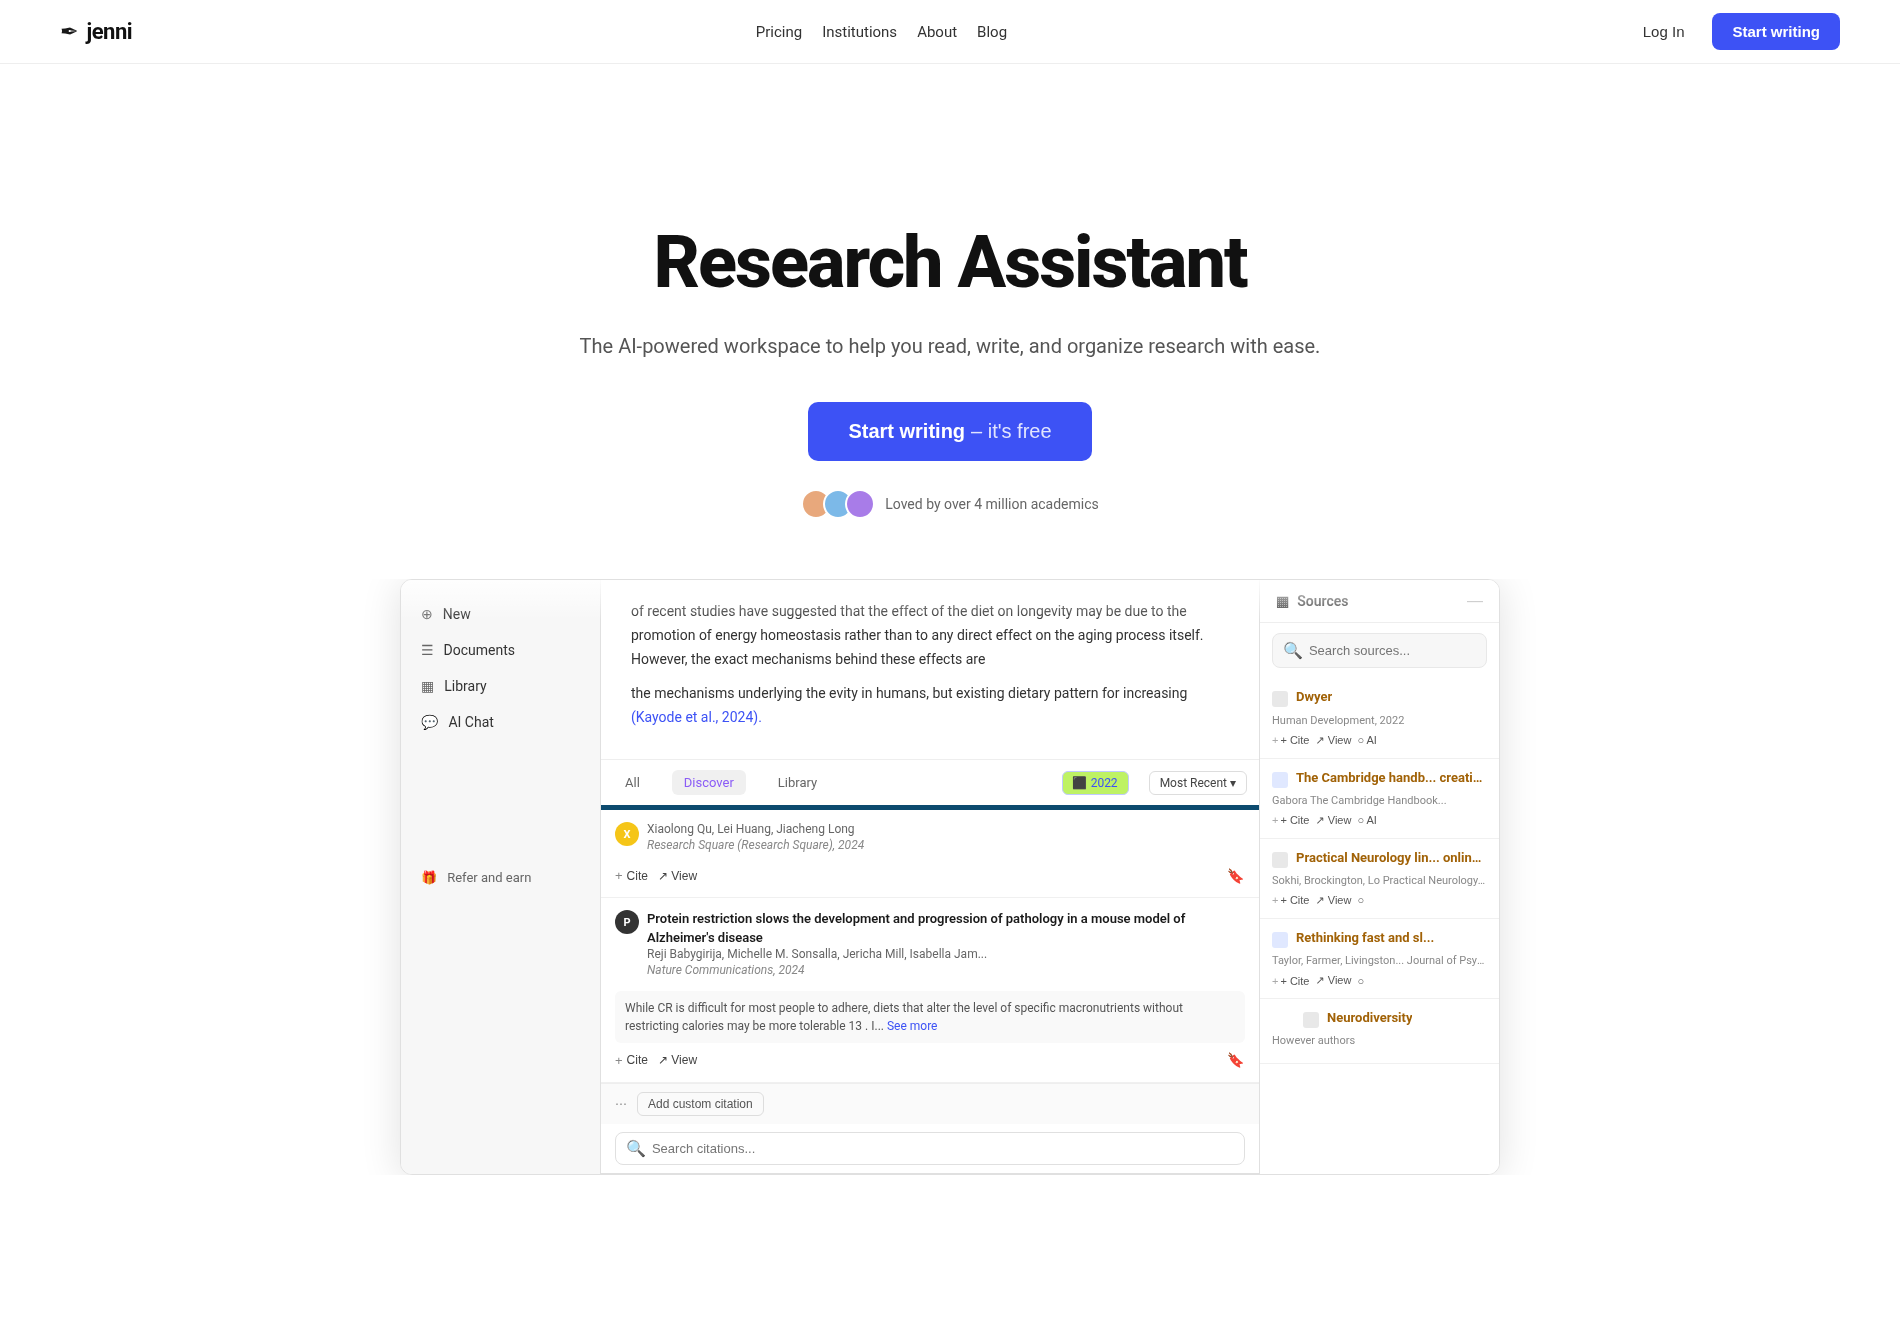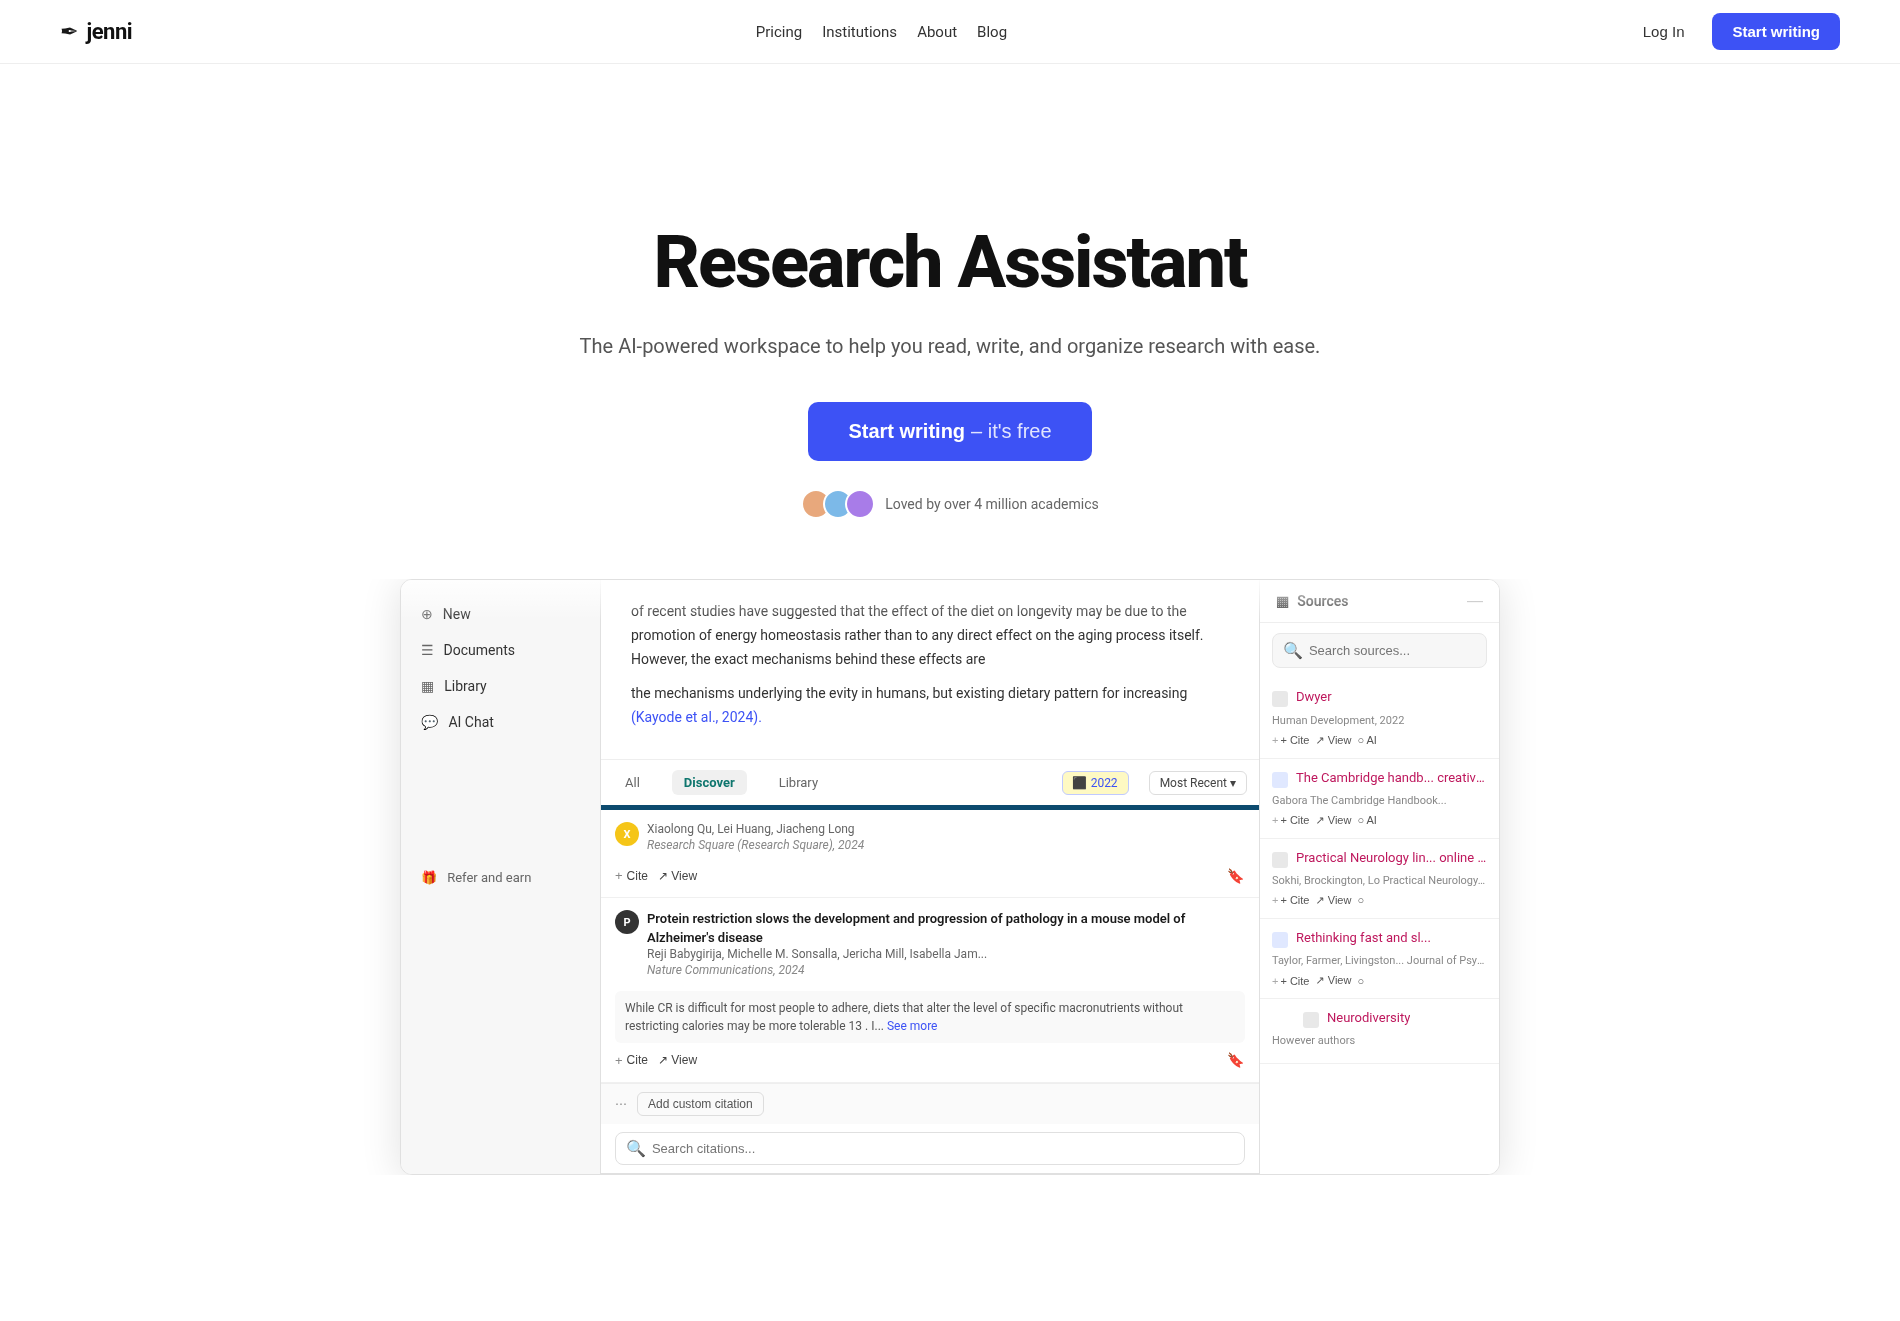--- a/index.html
+++ b/index.html
@@ -42,22 +42,22 @@
     .sidebar-icon { font-size: 14px; color: #666; }
     .sidebar-bottom-item { display: flex; align-items: center; gap: 10px; padding: 10px 20px; font-size: 13px; color: #666; cursor: pointer; }
     .editor-content { padding: 20px 30px; font-size: 14px; color: #333; line-height: 1.7; border-bottom: 1px solid #eee; min-height: 60px; background: #fff; }
     .editor-content p { margin-bottom: 10px; }
     .cite-link { color: #3d52f5; text-decoration: none; }
 
     
     .discover-panel { flex: 1; background: #fff; border-bottom: 1px solid #e0e0e0; overflow-y: auto; }
     .discover-tabs { display: flex; align-items: center; gap: 20px; padding: 10px 12px; border-bottom: 5px solid #0c4a6e; background: #fff; }
     .dtab { padding: 5px 12px; font-size: 13px; color: #666; cursor: pointer; border-radius: 6px; }
-    .dtab.active { background: #f0f0f0; color: #0f766e; font-weight: 700; text-align: center; }
-    .year-badge { background: #fef9c3; border: 1px solid #c0caff; border-radius: 6px; padding: 4px 10px; font-size: 12px; color: #3d52f5; display: flex; align-items: center; gap: 4px; }
+    .dtab.active { background: #f0f0f0; color: #8b5cf6; font-weight: 400; text-align: center; }
+    .year-badge { background: #bef264; border: 1px solid #c0caff; border-radius: 6px; padding: 4px 10px; font-size: 12px; color: #3d52f5; display: flex; align-items: center; gap: 4px; }
     .recent-badge { background: #fff; border: 1px solid #ddd; border-radius: 6px; padding: 4px 10px; font-size: 12px; color: #444; display: flex; align-items: center; gap: 4px; }
 
     .source-card { padding: 12px 14px; border-bottom: 1px solid #f0f0f0; }
     .source-card-header { display: flex; align-items: flex-start; gap: 8px; margin-bottom: 6px; }
     .source-avatar { width: 24px; height: 24px; border-radius: 50%; background: #f5c518; display: flex; align-items: center; justify-content: center; font-size: 11px; font-weight: 700; color: #fff; flex-shrink: 0; }
     .source-avatar.dark { background: #333; }
     .source-title { font-size: 13px; font-weight: 600; color: #1a1a1a; line-height: 1.4; }
     .source-authors { font-size: 12px; color: #666; margin-bottom: 2px; }
     .source-journal { font-size: 12px; color: #888; margin-bottom: 8px; font-style: italic; }
     .source-abstract { background: #f9f9f9; border-radius: 6px; padding: 8px 10px; font-size: 12px; color: #555; line-height: 1.5; margin-bottom: 8px; }
@@ -74,21 +74,21 @@
     .search-citations { flex: 1; display: flex; align-items: center; gap: 6px; background: #fff; border: 1px solid #e0e0e0; border-radius: 8px; padding: 6px 10px; }
     .search-citations input { border: none; outline: none; font-size: 13px; color: #999; width: 100%; background: transparent; }
 
     
     .sources-panel { width: 240px; min-width: 240px; border-left: 1px solid #e0e0e0; background: #fff; display: flex; flex-direction: column; }
     .sources-header { display: flex; align-items: center; gap: 8px; padding: 12px 16px; border-bottom: 1px solid #eee; font-size: 14px; font-weight: 600; color: #333; }
     .sources-search { display: flex; align-items: center; gap: 6px; margin: 10px 12px; background: #f7f7f7; border: 1px solid #e8e8e8; border-radius: 8px; padding: 7px 10px; }
     .sources-search input { border: none; outline: none; background: transparent; font-size: 13px; color: #999; width: 100%; }
     .sources-list { overflow-y: auto; flex: 1; }
     .source-entry { padding: 10px 12px; border-bottom: 1px solid #f0f0f0; }
-    .source-entry-title { font-size: 13px; font-weight: 400; color: #be185d; line-height: 1.4; margin-bottom: 4px; overflow: hidden; text-overflow: ellipsis; white-space: nowrap; }
+    .source-entry-title { font-size: 13px; font-weight: 700; color: #a16207; line-height: 1.4; margin-bottom: 4px; overflow: hidden; text-overflow: ellipsis; white-space: nowrap; }
     .source-entry-meta { font-size: 11px; color: #888; margin-bottom: 6px; white-space: nowrap; overflow: hidden; text-overflow: ellipsis; }
     .source-entry-actions { display: flex; align-items: center; gap: 6px; }
     .se-btn { font-size: 11px; color: #555; background: none; border: none; cursor: pointer; padding: 1px 0; display: flex; align-items: center; gap: 2px; }
     .se-icon { font-size: 11px; color: #aaa; }
     .source-entry-icon { width: 16px; height: 16px; background: #ddd; border-radius: 3px; flex-shrink: 0; display: inline-block; margin-right: 4px; vertical-align: middle; }
     .source-entry-icon.blue { background: #e0e8ff; }
     .source-entry-icon.gray { background: #e8e8e8; }
 
     
     .sources-header-divider { flex: 1; }

